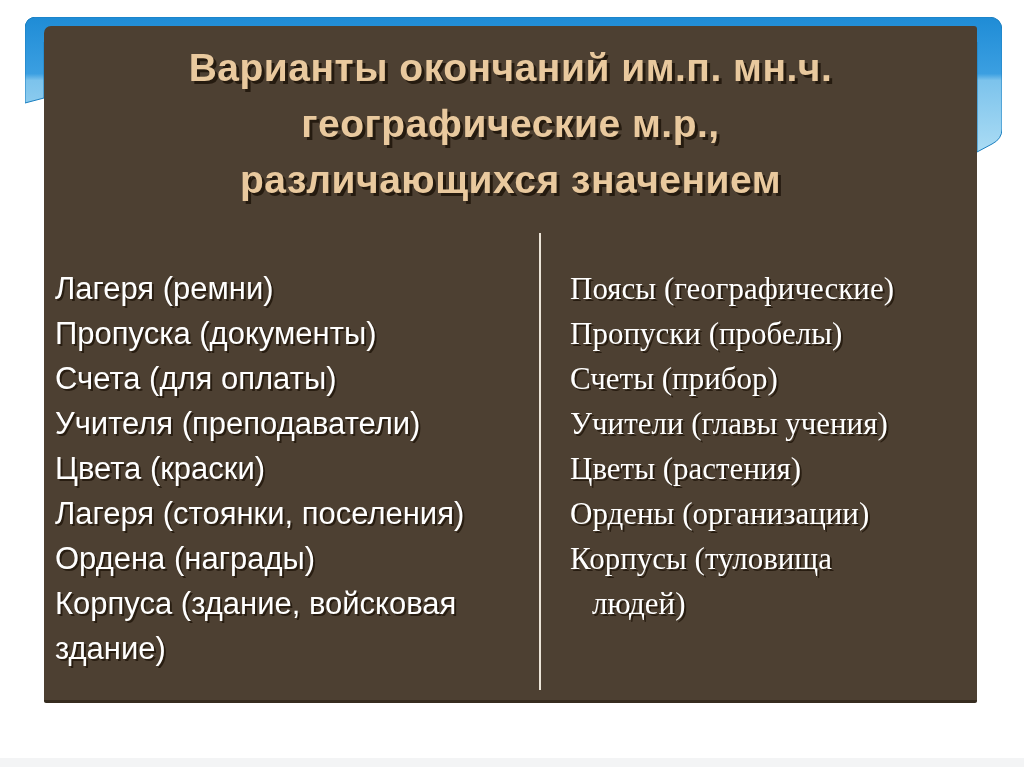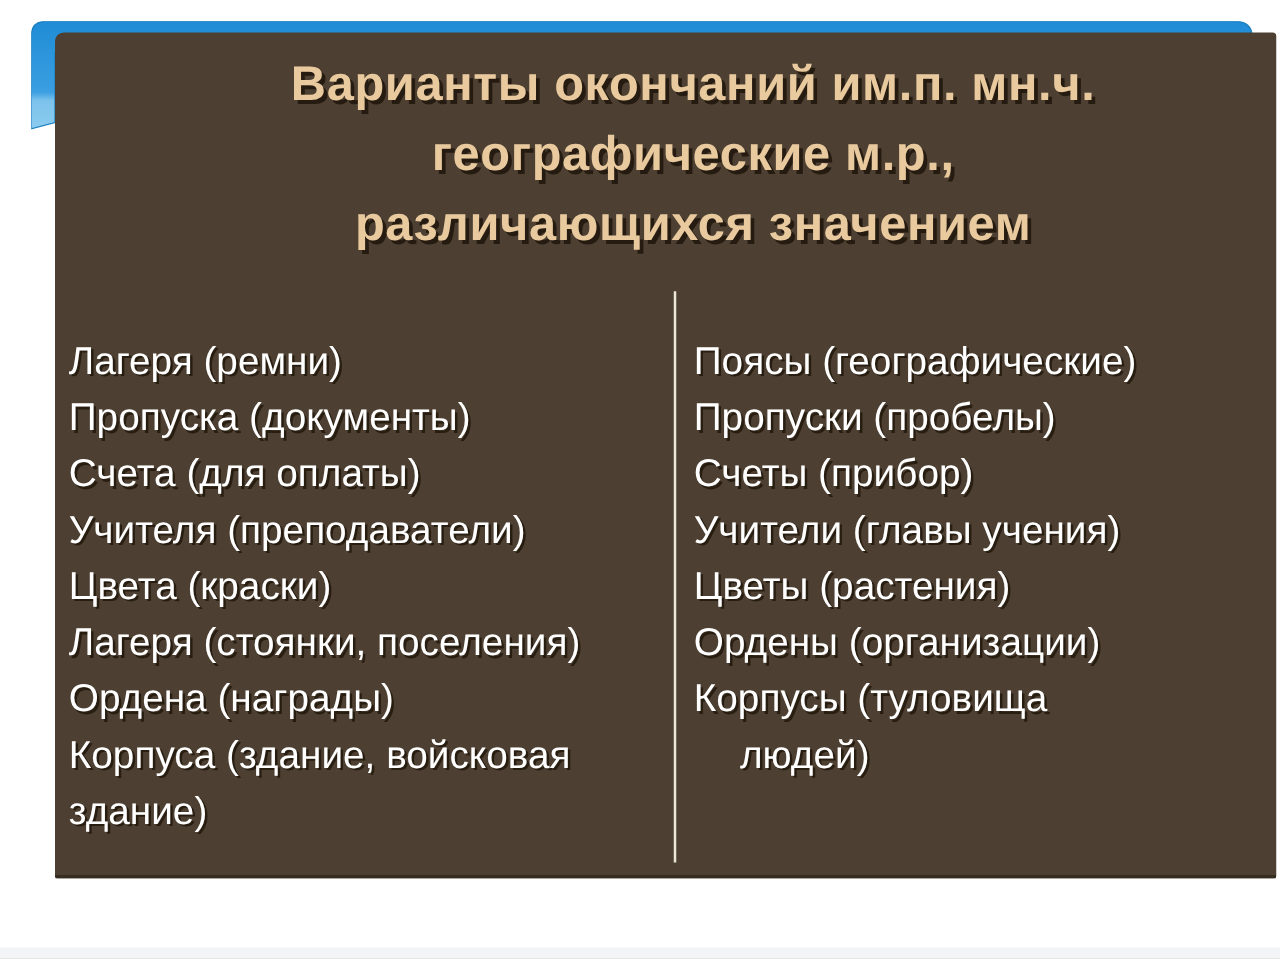--- a/index.html
+++ b/index.html
@@ -20,21 +20,20 @@
   }
 
   
   .panel {
     position: absolute;
     left: 44px; top: 26px;
     width: 933px; height: 674px;
     background: var(--panel-color, #4d4032);
     border-bottom: 3px solid var(--panel-edge-color, #362c1f);
     border-radius: 7px 3px 2px 2px;
-    padding-left: 44px;
   }
 
   .title {
     margin-top: 14px;
     text-align: center;
     font-size: 39px;
     line-height: 56px;
     font-weight: bold;
     color: var(--title-color, #e9c99e);
     text-shadow: 3px 3px 0 rgba(28, 17, 7, 0.8);
@@ -50,23 +49,23 @@
 
   .col {
     position: absolute;
     top: 240px;
     font-size: 31px;
     line-height: 45px;
     color: var(--body-color, #ffffff);
     text-shadow: 2px 2px 0 rgba(28, 17, 7, 0.75);
   }
   .col-left  { left: 11px;  width: 480px; }
-  .col-right { left: 511px; width: 416px; }
+  .col-right { left: 526px; width: 416px; font-family: Liberation Serif, serif; }
   .line { white-space: nowrap; }
-  .line.cont { margin-left: 37px; }
+  .line.cont { margin-left: 22px; }
 
   .footer-band {
     position: absolute;
     left: 0; bottom: 0;
     width: 1024px; height: 9px;
     background: var(--footer-band-color, #f3f4f5);
   }
 </style>
 </head>
 <body>

